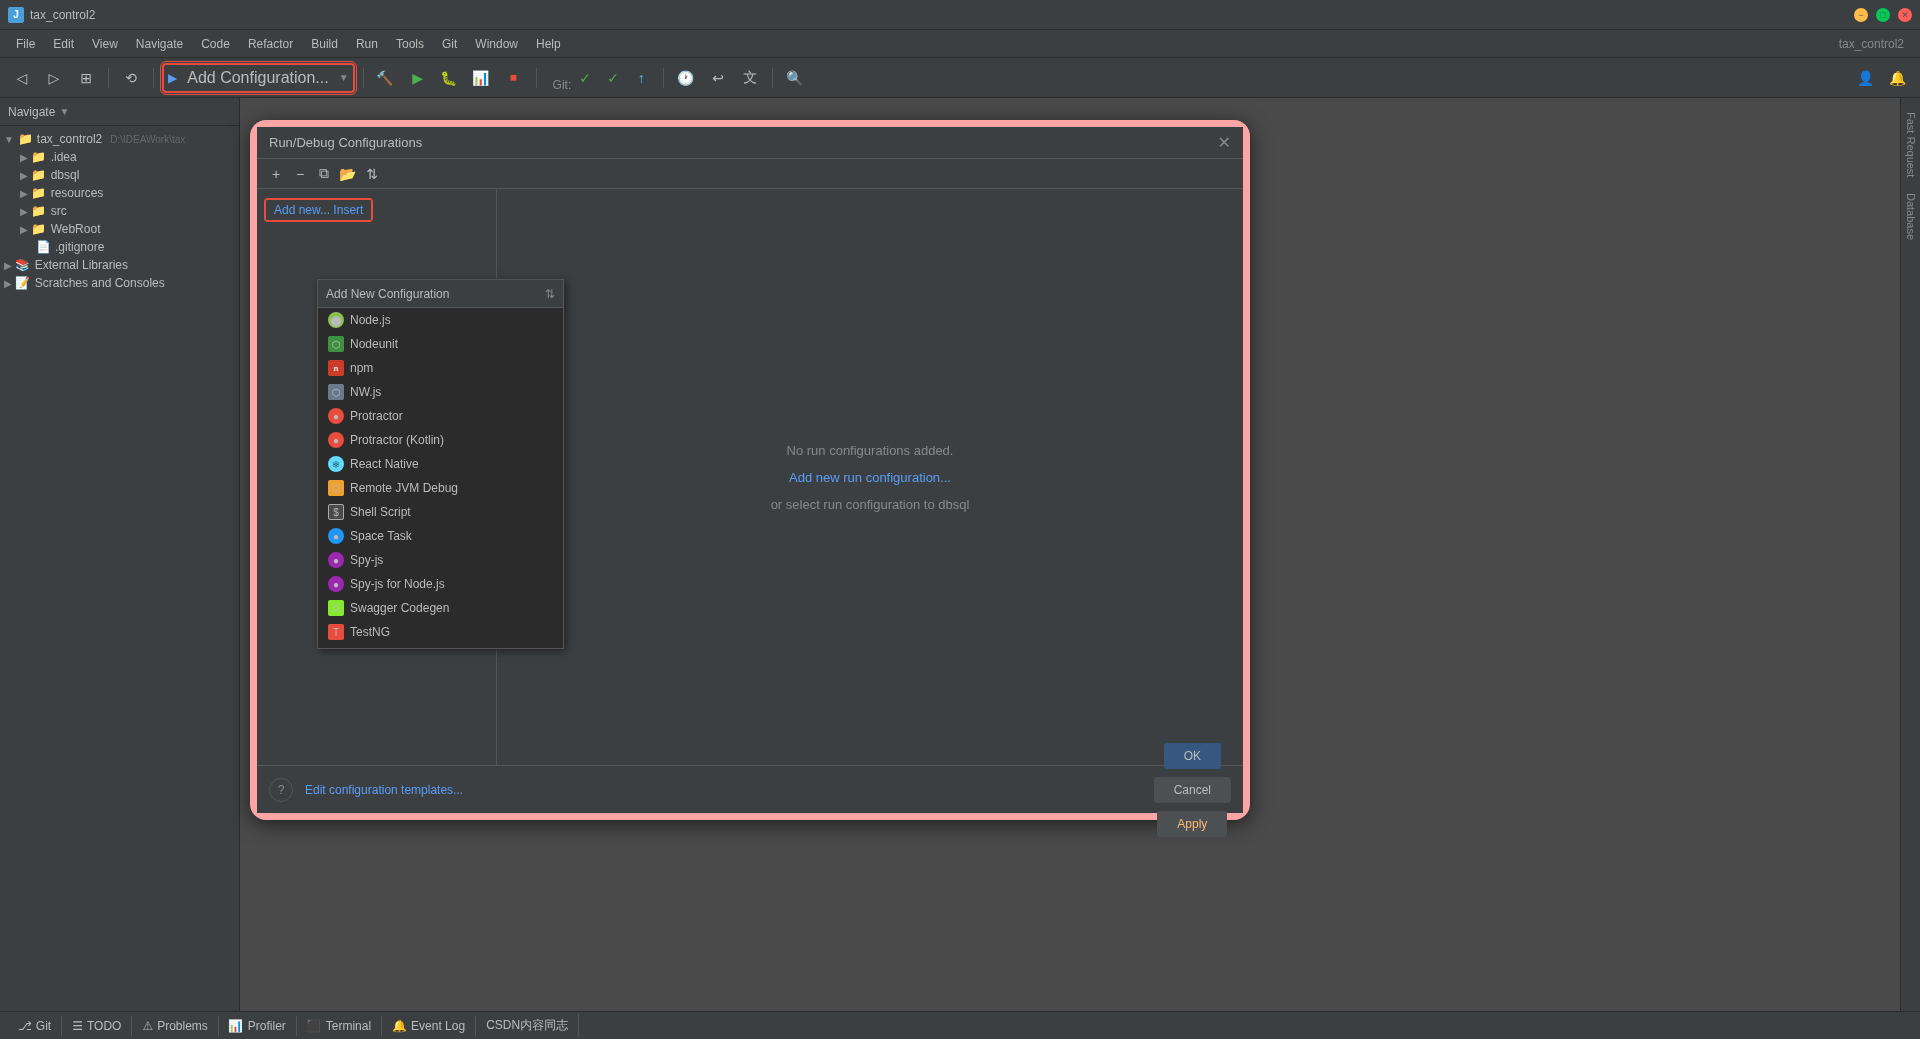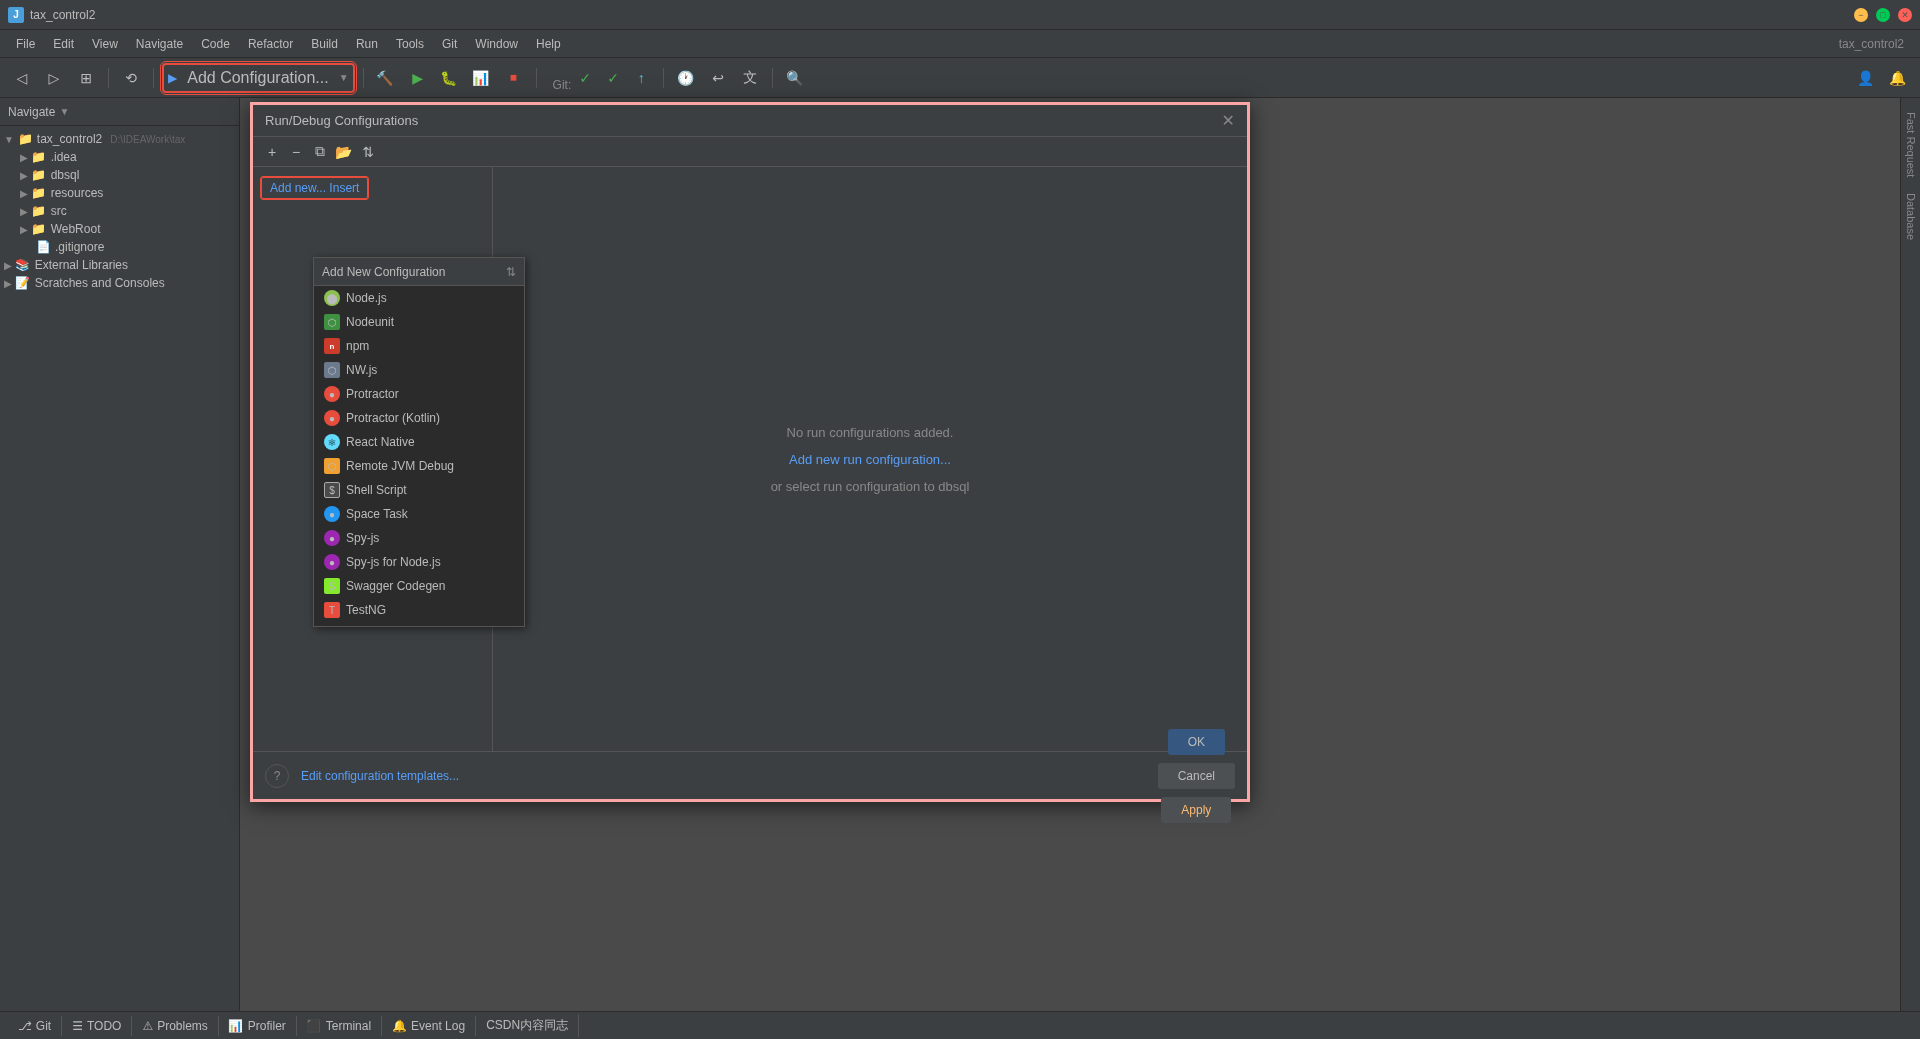--- a/index.html
+++ b/index.html
@@ -142,27 +142,27 @@
     
     #content-area {
       flex: 1;
       background: #4a4a4a;
       position: relative;
     }
 
     
     #run-debug-dialog {
       position: absolute;
-      top: 4px;
+      top: 22px;
       left: 10px;
       width: 1000px;
       height: 700px;
       background: #3c3f41;
-      border: 3px solid #fca5a5;
-      border-radius: 0;
+      border: 7px solid #fca5a5;
+      border-radius: 16px;
       z-index: 20;
       display: flex;
       flex-direction: column;
       box-shadow: 0 4px 20px rgba(0,0,0,0.6);
     }
     #dialog-title-bar {
       height: 32px;
       background: #3c3f41;
       display: flex;
       align-items: center;
@@ -250,21 +250,21 @@
       cursor: pointer;
       font-size: 12px;
       outline: 1px solid #e74c3c;
     }
 
     
     #add-config-dropdown {
       position: absolute;
       top: 90px;
       left: 60px;
-      width: 212px;
+      width: 247px;
       background: #2b2b2b;
       border: 1px solid #555;
       z-index: 30;
       box-shadow: 2px 2px 8px rgba(0,0,0,0.5);
     }
 
     #dropdown-header {
       height: 28px;
       background: #3c3f41;
       display: flex;

